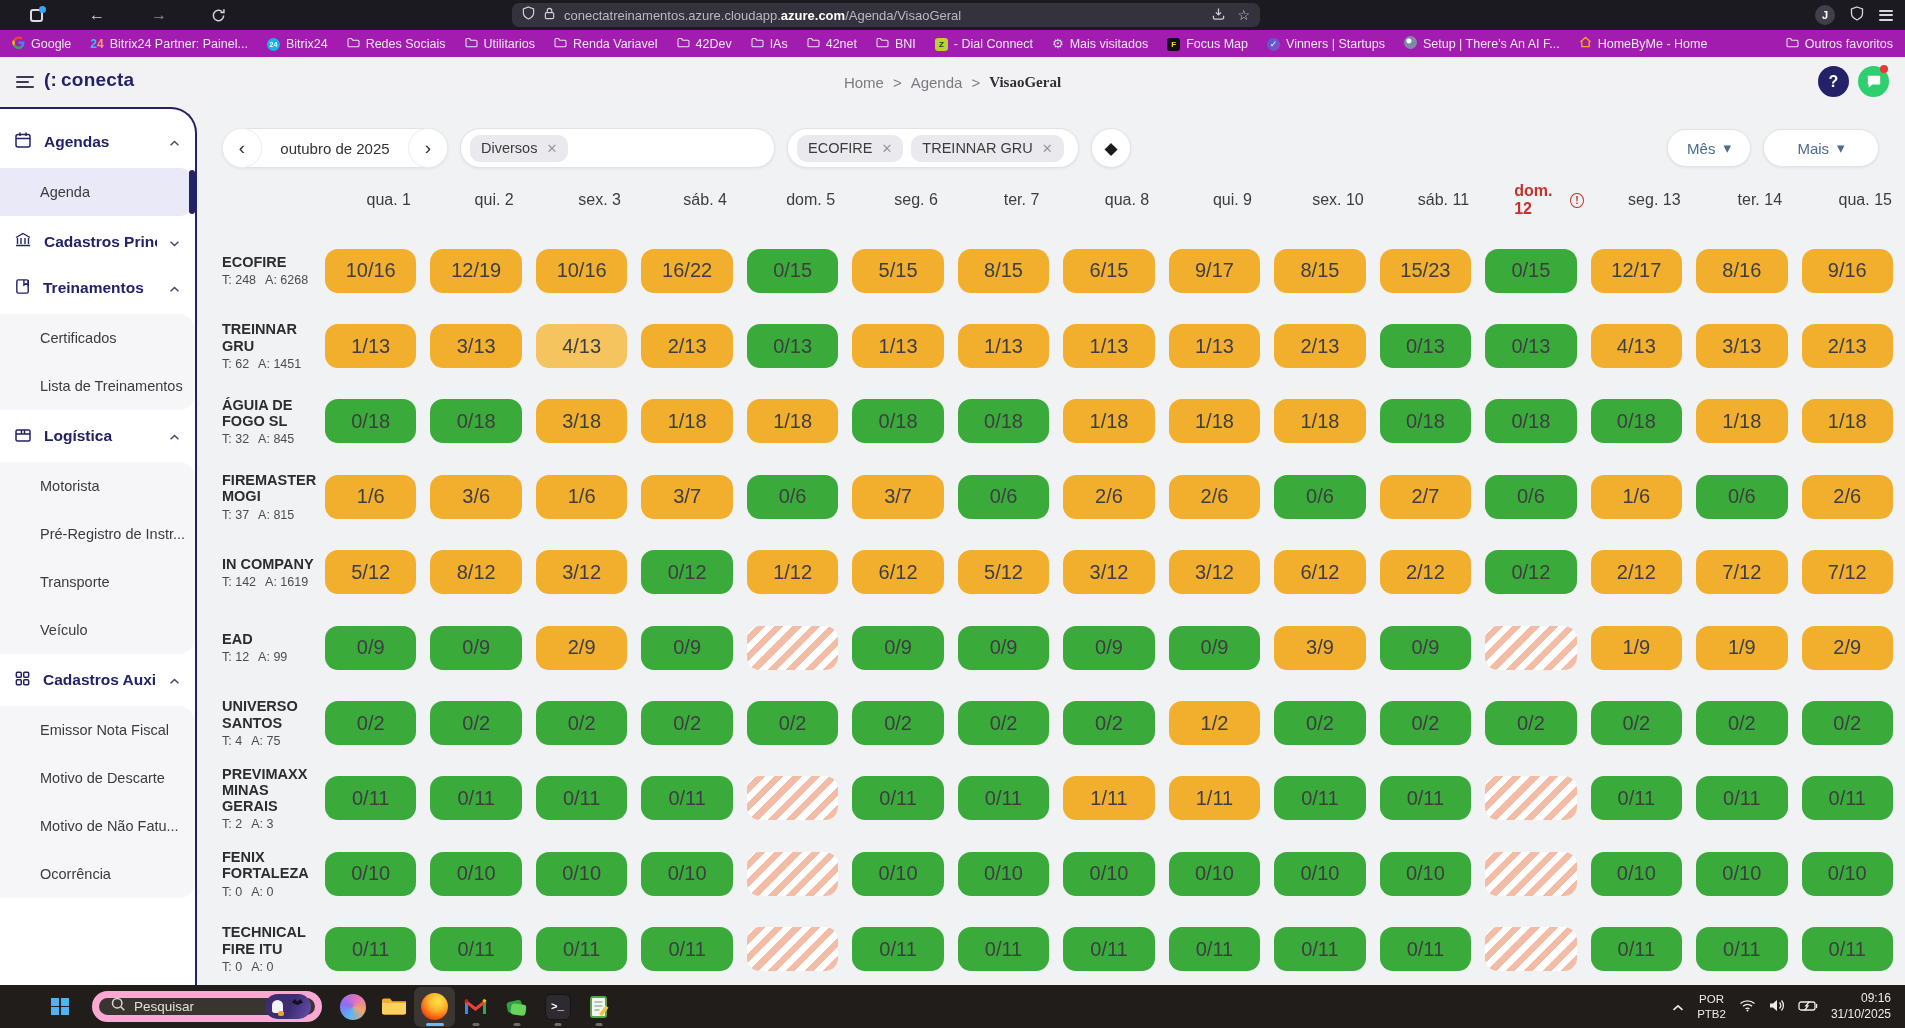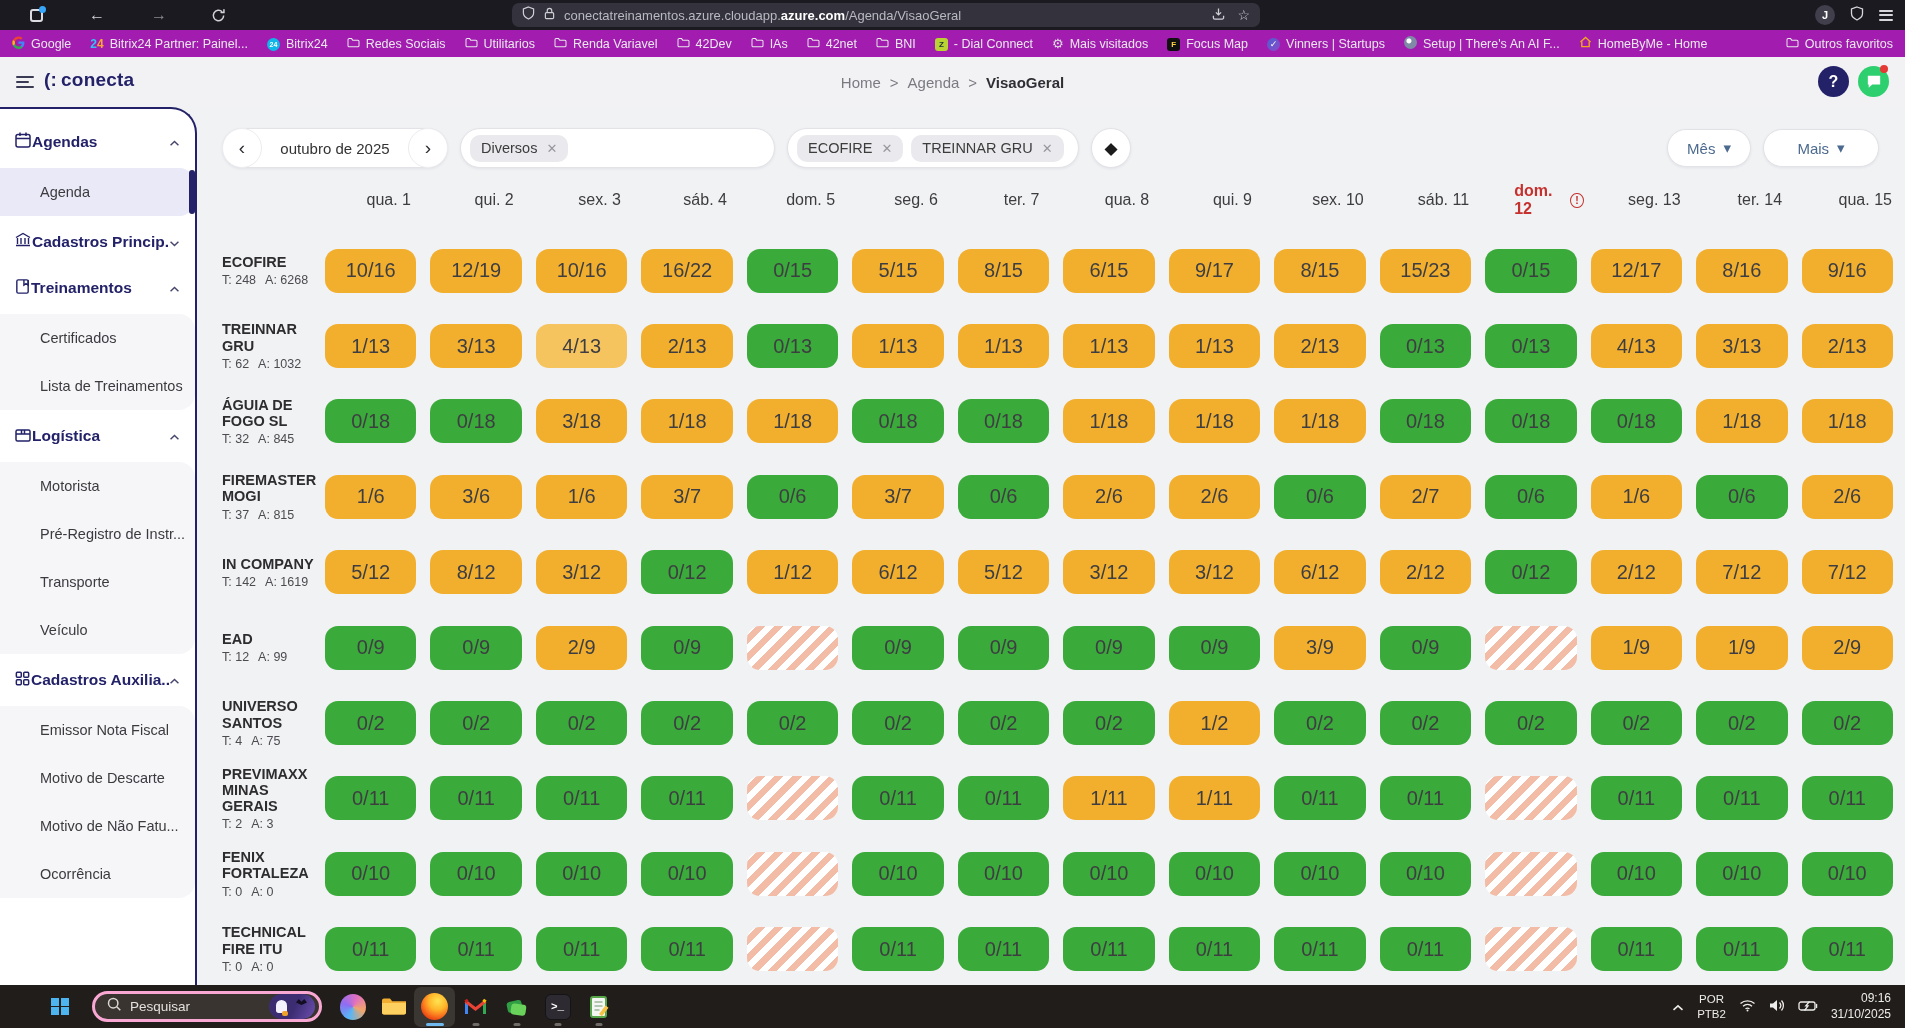--- a/index.html
+++ b/index.html
@@ -30,30 +30,30 @@
   .bm-badge.round{border-radius:50%;}
   .bm-right{display:flex;align-items:center;gap:6px;color:#e9e9ec;font-size:12.5px;margin-left:14px;flex:0 0 auto;}
 
   
   #app-header{position:absolute;top:57px;left:0;right:0;height:50px;background:#f2f2f5;z-index:5;}
   #hamburger{position:absolute;left:16px;top:16px;width:18px;}
   #hamburger span{display:block;height:2px;background:#3a3a55;margin:3px 0;border-radius:1px;}
   #hamburger span:nth-child(2){width:13px;}
   #logo{position:absolute;left:44px;top:12px;font-size:19px;font-weight:800;color:#232269;letter-spacing:.2px;display:flex;gap:4px;align-items:baseline;}
   #breadcrumb{position:absolute;left:0;right:0;top:0;height:50px;display:flex;align-items:center;justify-content:center;gap:9px;font-size:15px;color:#7a7a80;}
-  #breadcrumb .crumb-current{color:#2e2e33;font-weight:700;}
+  #breadcrumb .crumb-current{color:#2e2e33;font-weight:700;font-family:Liberation Serif, serif;}
   .hdr-circle{position:absolute;top:9px;width:31px;height:31px;border-radius:50%;display:flex;align-items:center;justify-content:center;}
   #help-circle{right:56px;background:#232269;color:#fff;font-weight:700;font-size:16px;}
   #chat-circle{right:16px;background:#2ecf6e;}
   .chat-dot{position:absolute;top:-1px;right:1px;width:8px;height:8px;border-radius:50%;background:#e53935;}
   #header-divider{position:absolute;top:106px;left:222px;right:0;height:1px;background:#c9c9cf;z-index:3;}
 
   
   #sidebar{position:absolute;left:0;top:107px;width:197px;height:878px;background:#fff;border-top:2px solid #232269;border-right:2px solid #232269;border-top-right-radius:26px;padding-top:10px;z-index:4;overflow:hidden;}
-  .side-cat{height:46px;display:flex;align-items:center;padding:0 15px 0 14px;font-size:15.5px;color:#232269;font-weight:600;}
+  .side-cat{height:46px;display:flex;align-items:center;padding:0 15px 0 14px;gap:12px;font-size:15.5px;color:#232269;font-weight:600;}
   .side-cat .sc-label{flex:1;white-space:nowrap;overflow:hidden;}
   .side-group{background:#f6f6f9;border-radius:0 16px 16px 0;margin:3px 0;}
   .side-item{position:relative;height:48px;display:flex;align-items:center;padding-left:40px;font-size:14.5px;color:#3b3b3f;white-space:nowrap;}
   .side-item.selected{background:#eae9f7;border-radius:0 16px 16px 0;}
   .side-item.selected::after{content:"";position:absolute;right:0;top:2px;width:6px;height:44px;background:#232269;border-radius:4px;}
 
   
   #filter-bar{position:absolute;left:222px;top:128px;right:26px;height:40px;display:flex;align-items:center;gap:12px;z-index:3;}
   .pill{background:#fff;border:1px solid #e3e3e7;box-shadow:0 1px 3px rgba(30,30,60,.07);}
   .month-pill{width:226px;height:40px;border-radius:20px;display:flex;align-items:center;}
@@ -83,21 +83,21 @@
   .cell.orange{background:#F2AF2D;}
   .cell.orange-light{background:#F6C45F;}
   .cell.green{background:#3AAA3A;}
   .cell.hatched{background:repeating-linear-gradient(135deg,#ffffff 0 6.5px,#F2BCA7 6.5px 13px);}
 
   
   #taskbar{position:absolute;left:0;bottom:0;right:0;height:43px;background:#211d1a;display:flex;align-items:center;z-index:30;}
   #start-btn{margin-left:40px;width:40px;height:40px;display:flex;align-items:center;justify-content:center;}
   .win-grid{display:grid;grid-template-columns:8px 8px;gap:1.5px;}
   .win-grid span{width:8px;height:8px;background:#4db4f0;}
-  #search-pill{margin-left:12px;width:230px;height:31px;border-radius:16px;background:#393430;border:3px solid #f9a8d4;display:flex;align-items:center;padding:0 4px 0 12px;gap:8px;}
+  #search-pill{margin-left:12px;width:230px;height:31px;border-radius:16px;background:#393430;border:7px solid #f9a8d4;display:flex;align-items:center;padding:0 4px 0 12px;gap:8px;}
   #search-pill .sp-label{color:#e3e0dd;font-size:13.5px;flex:1;}
   .hallow{width:46px;height:25px;border-radius:13px;background:linear-gradient(115deg,#3c2d73 55%,#6c4fb0);position:relative;overflow:hidden;flex:0 0 auto;}
   .ghost{position:absolute;left:7px;top:6px;width:11px;height:13px;background:#f4f2ff;border-radius:6px 6px 3px 3px;}
   .bat{position:absolute;right:8px;top:5px;width:11px;height:6px;background:#120d20;clip-path:polygon(0 60%,25% 0,50% 45%,75% 0,100% 60%,50% 100%);}
   .pump{position:absolute;left:13px;bottom:3px;width:6px;height:5px;background:#f0a32a;border-radius:2px;}
   #tb-icons{display:flex;align-items:center;margin-left:10px;}
   .tb-btn{position:relative;width:41px;height:40px;display:flex;align-items:center;justify-content:center;border-radius:7px;}
   .tb-btn.active{background:#3a3631;}
   .tb-dash{position:absolute;bottom:1px;left:50%;transform:translateX(-50%);width:7px;height:3px;border-radius:2px;background:#8a8580;opacity:.75;}
   .tb-btn.active .tb-dash{width:18px;background:#6fb9ef;opacity:1;}
@@ -461,21 +461,21 @@
       <div class="cell green">0/15</div>
       <div class="cell orange">12/17</div>
       <div class="cell orange">8/16</div>
       <div class="cell orange">9/16</div>
     </div>
     <div class="cal-row">
       <div class="row-label">
         <div class="row-name">TREINNAR GRU</div>
         <div class="row-stats">
           <span>T: 62</span>
-          <span>A: 1032</span>
+          <span>A: 1451</span>
         </div>
       </div>
       <div class="cell orange">1/13</div>
       <div class="cell orange">3/13</div>
       <div class="cell orange-light">4/13</div>
       <div class="cell orange">2/13</div>
       <div class="cell green">0/13</div>
       <div class="cell orange">1/13</div>
       <div class="cell orange">1/13</div>
       <div class="cell orange">1/13</div>

